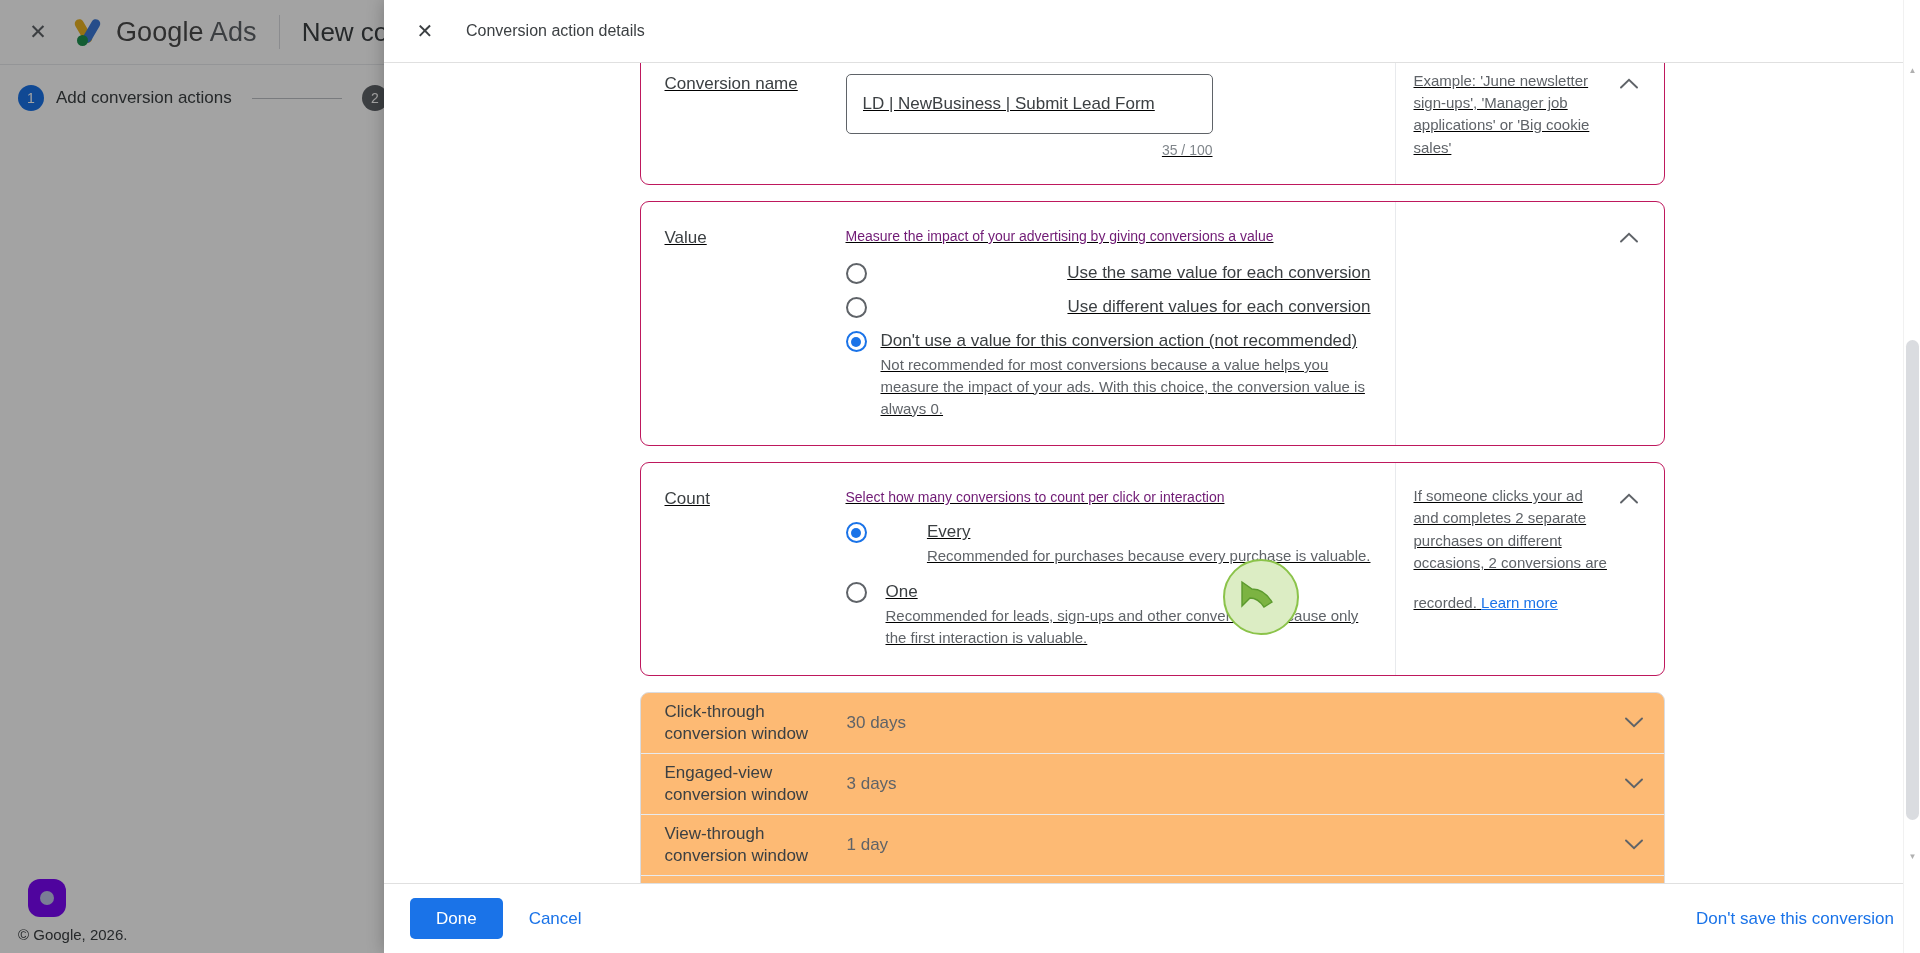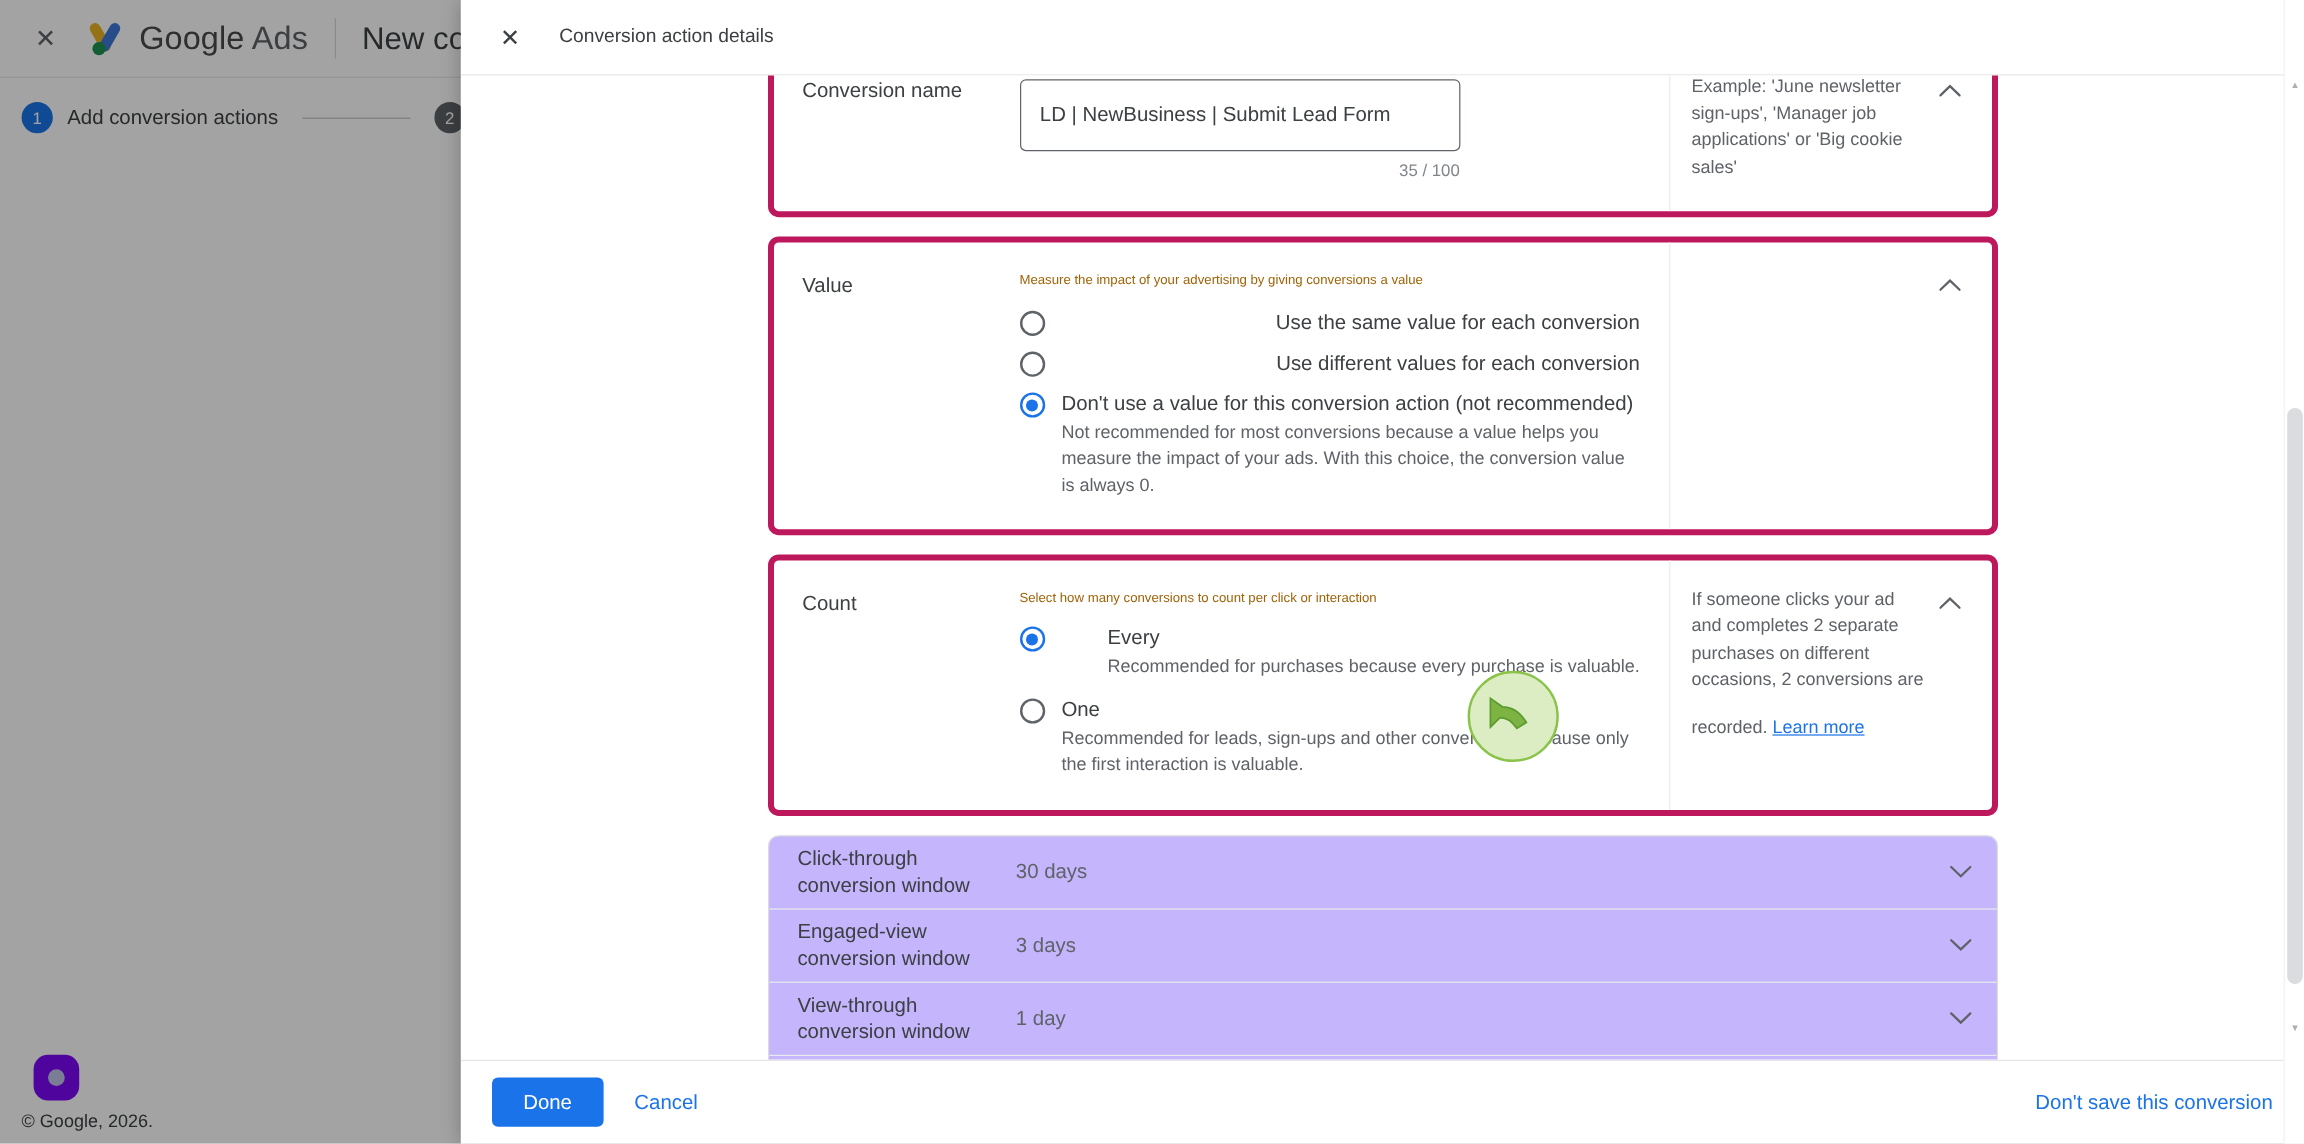--- a/index.html
+++ b/index.html
@@ -126,27 +126,28 @@
     background: #fff;
     overflow: hidden;
     padding: 0 0 0 0;
   }
   #body-inner {
     position: absolute; left: 0; top: -28px;
     width: 1536px;
   }
 
   .card {
-    margin: 0 auto;
+    margin: 12px auto;
     width: 1025px;
     background: #fff;
-    border: 5px solid #be185d;
+    border: 1px solid #be185d;
     border-radius: 9px;
     display: flex;
     position: relative;
+    text-decoration: underline;
   }
   .card + .card { margin-top: 16px; }
 
   .card-label {
     flex: 0 0 205px;
     padding: 26px 0 26px 24px;
     font-size: 17px; color: #3c4043;
   }
   .card-main {
     flex: 1 1 auto;
@@ -179,21 +180,21 @@
     background: #fff;
     outline: none;
   }
   #name-counter {
     margin-top: 8px; width: 367px; text-align: right;
     font-size: 14px; color: #80868b;
   }
 
   
   .desc-line {
-    font-size: 11px; color: #a16207; margin-bottom: 14px;
+    font-size: 14px; color: #701a75; margin-bottom: 14px;
   }
   .radio-group { margin-left: 0; }
   .radio-row {
     display: flex; align-items: flex-start;
     margin-top: 12px;
     position: relative;
     justify-content: space-between;
   }
   .radio {
     flex: 0 0 21px;
@@ -223,21 +224,21 @@
     text-decoration: underline; cursor: pointer;
   }
 
   
   #collapsed-list {
     margin: 16px auto 0;
     width: 1025px;
     border: 1px solid #dadce0;
     border-radius: 9px;
     overflow: hidden;
-    background: #c4b5fd;
+    background: #fdba74;
   }
   .crow {
     display: flex; align-items: center;
     min-height: 49px;
     padding: 8px 0;
     border-bottom: 1px solid #e8eaed;
     cursor: pointer;
     position: relative;
   }
   .crow:last-child { border-bottom: none; }

